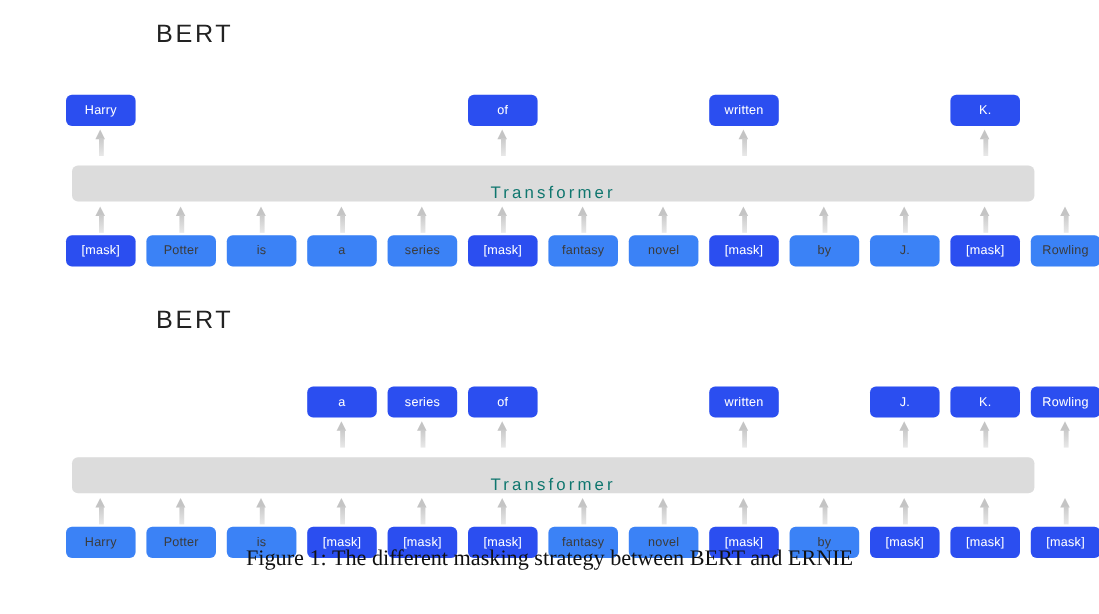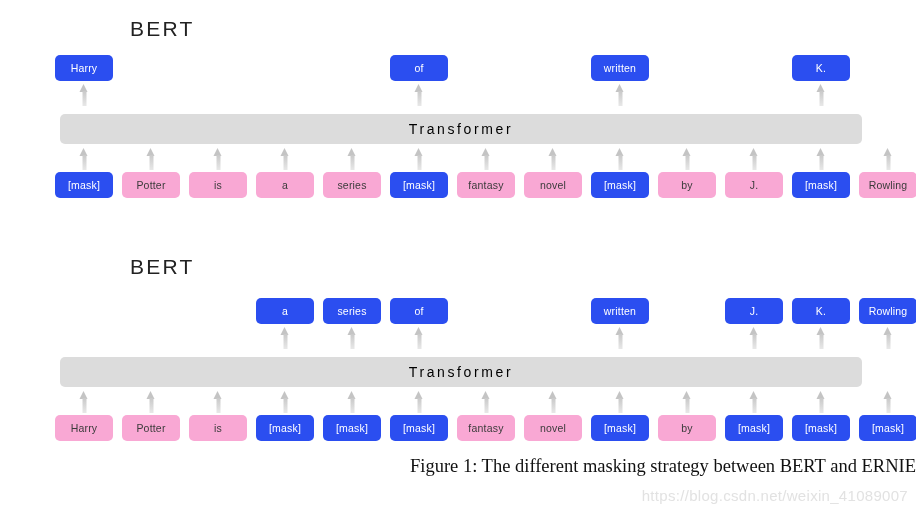--- a/index.html
+++ b/index.html
@@ -36,20 +36,21 @@
     white-space: nowrap;
   }
   #bert-title  { left: 130px; top: 17px; }
   #ernie-title { left: 130px; top: 255px; }
 
   
   .diagram {
     position: absolute;
     left: 0;
     width: 916px;
+    margin-top: 24px;
   }
   #bert-diagram  { top: 0px;   height: 240px; }
   #ernie-diagram { top: 238px; height: 212px; }
 
   
   .row {
     position: absolute;
     left: 55px;
     width: 810px;
     height: 26px;
@@ -78,21 +79,21 @@
     font-size: 10.5px;
     letter-spacing: 0.2px;
     box-sizing: border-box;
     white-space: nowrap;
   }
   .token.mask, .token.out {
     background: #2b4ef0;
     color: #ffffff;
   }
   .token.word {
-    background: #f9a8d4;
+    background: #3b82f6;
     color: #3b3b3b;
   }
 
   
   .arrow-row {
     position: absolute;
     left: 55px;
     width: 810px;
     height: 22px;
     display: flex;
@@ -134,25 +135,25 @@
 
   
   .transformer {
     position: absolute;
     left: 60px;
     width: 802px;
     height: 30px;
     background: #dcdcdc;
     border-radius: 5px;
     display: flex;
-    align-items: center;
+    align-items: flex-end;
     justify-content: center;
     font-size: 14px;
     letter-spacing: 2.6px;
-    color: #000000;
+    color: #0f766e;
   }
 
   
   #bert-out-row      { top: 55px; }
   #bert-out-arrows   { top: 84px; }
   #bert-transformer  { top: 114px; }
   #bert-in-arrows    { top: 148px; }
   #bert-in-row       { top: 172px; }
 
   
@@ -161,21 +162,21 @@
   #ernie-transformer { top: 119px; }
   #ernie-in-arrows   { top: 153px; }
   #ernie-in-row      { top: 177px; }
 
   
   .caption {
     position: absolute;
     left: 0;
     top: 456px;
     width: 916px;
-    text-align: right;
+    text-align: center;
     font-family: "Liberation Serif", serif;
     font-size: 18.5px;
     color: #111111;
     white-space: nowrap;
   }
 
   
   .watermark {
     position: absolute;
     right: 8px;
@@ -592,15 +593,14 @@
           <div class="token mask">[mask]</div>
         </div>
         <div class="cell">
           <div class="token mask">[mask]</div>
         </div>
       </div>
   </div>
 
   <div class="caption">Figure 1: The different masking strategy between BERT and ERNIE</div>
 
-  <div class="watermark">https://blog.csdn.net/weixin_41089007</div>
 
 </div>
 
 </body></html>

